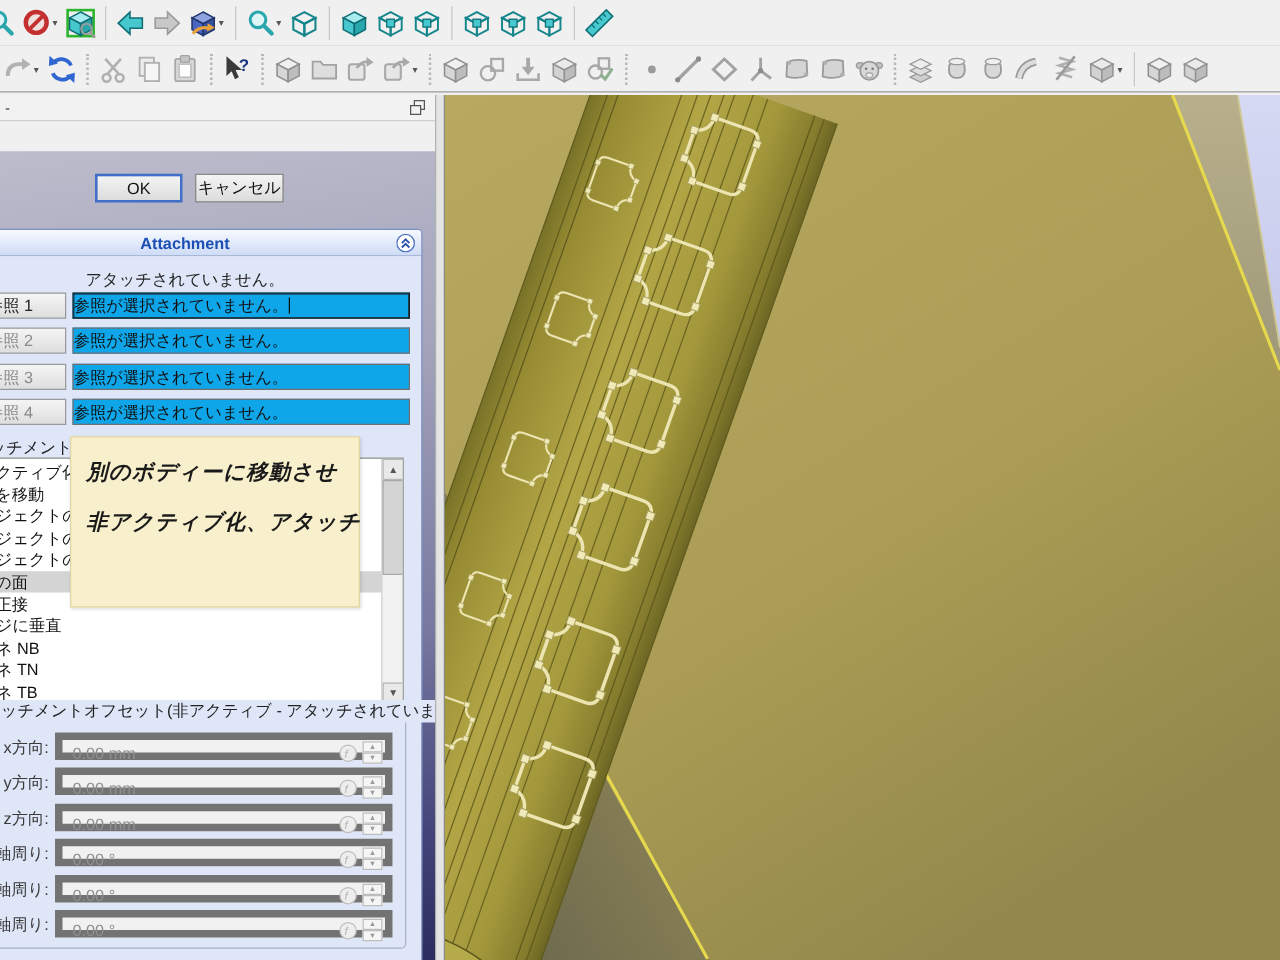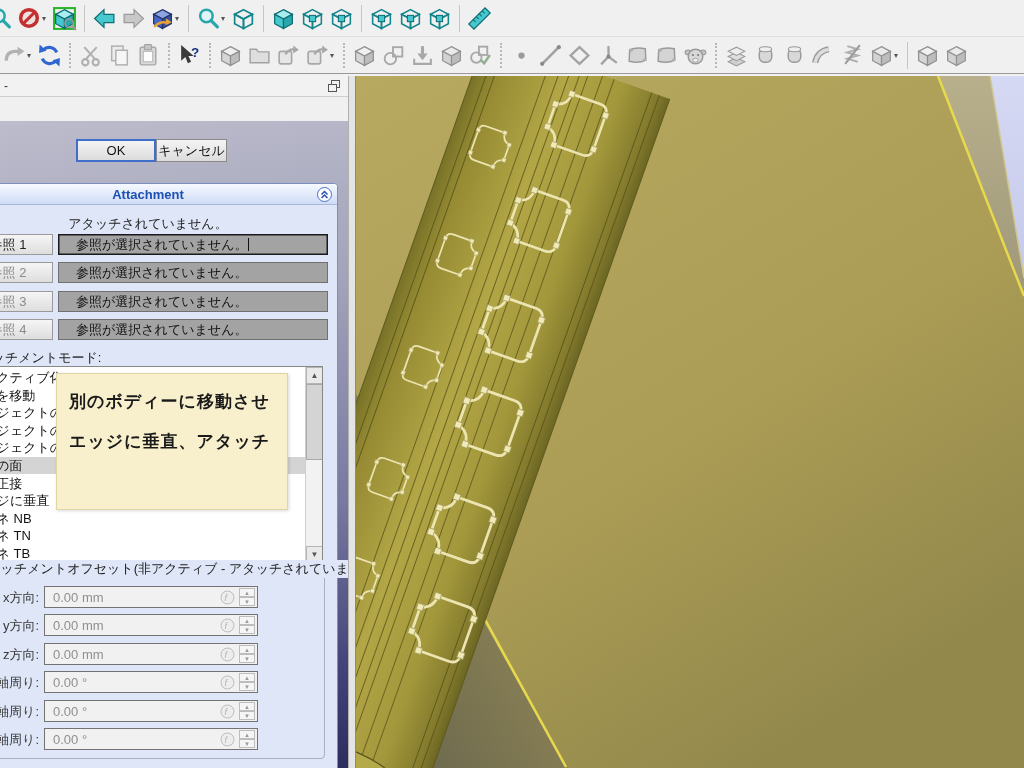--- a/index.html
+++ b/index.html
@@ -23,56 +23,56 @@
   #panel-titlebar { position:absolute; left:0; top:0; width:100%; height:21px; background:#f2f2f2; border-bottom:1px solid #cfcfcf; font-size:12px; color:#333; }
   #panel-titlebar .ttext { position:absolute; left:4px; top:3px; }
   #float-btn { position:absolute; right:8px; top:4px; width:12px; height:12px; }
   #tab-row { position:absolute; left:0; top:21px; width:100%; height:24px; background:#ededed; border-bottom:1px solid #b0b0b0; }
   #task-tab { position:absolute; left:-20px; top:1px; width:94px; height:23px; background:#fbfbfb; border:1px solid #a0a0a0; border-bottom:none; border-radius:3px 3px 0 0; display:flex; align-items:center; justify-content:flex-end; padding-right:8px; font-size:12px; color:#222; gap:4px; }
   #panel-body { position:absolute; left:0; top:45px; width:348px; height:647px; overflow:hidden;
     background:linear-gradient(172deg,#bcbccc 0%, #a2a2ba 30%, #7878a0 62%, #44447a 85%, #2c2c5e 100%); }
 
   .pbtn { position:absolute; height:23px; font-size:13px; color:#111; text-align:center; line-height:19px;
     background:linear-gradient(#f4f4f4,#dcdcdc); }
-  #ok-btn { left:76px; top:18px; width:80px; border:2px solid #3f6fc8; }
-  #cancel-btn { left:156px; top:18px; width:71px; border:1px solid #8a8a8a; line-height:21px; }
+  #ok-btn { left:76px; top:18px; width:70px; border:2px solid #3f6fc8; }
+  #cancel-btn { left:156px; top:18px; width:71px; border:1px solid #8a8a8a; line-height:21px;font-family:Liberation Mono, monospace; }
 
   #taskbox { position:absolute; left:-42px; top:62px; width:380px; height:640px; background:#dee6f8; border:1px solid #7a8fc0; border-radius:4px 4px 0 0; }
   #tb-header { position:absolute; left:0; top:0; width:100%; height:21px; border-radius:3px 3px 0 0;
     background:linear-gradient(#f6f9ff,#cfdcf6); border-bottom:1px solid #aab8d8; text-align:center;
     font-weight:bold; font-size:13px; color:#1c50b4; line-height:21px; }
   #collapse-btn { position:absolute; right:5px; top:3px; width:15px; height:15px; }
   #attach-status { position:absolute; left:0; top:31px; width:100%; text-align:center; font-size:13px; color:#222; }
 
   .refrow { position:absolute; left:0; width:100%; height:21px; }
   .refbtn { position:absolute; left:4px; top:0; width:90px; height:21px; background:linear-gradient(#f5f5f5,#dedede); border:1px solid #9a9a9a; font-size:13px; text-align:center; line-height:19px; }
-  .refinput { position:absolute; left:99px; top:0; width:270px; height:21px; background:#a3a3a3; border:1px solid #707070; font-size:13px; color:#111; line-height:19px; padding-left:17px; white-space:nowrap; overflow:hidden; }
+  .refinput { position:absolute; left:99px; top:0; width:270px; height:21px; background:#0ea5e9; border:1px solid #707070; font-size:13px; color:#111; line-height:19px; padding-left:0; white-space:nowrap; overflow:hidden; }
   .refinput.focused { border:1px solid #1a1a1a; box-shadow:0 0 0 0.5px #1a1a1a inset; }
   .caret { display:inline-block; width:1px; height:13px; background:#111; vertical-align:-2px; margin-left:1px; }
 
   #mode-label { position:absolute; left:6px; top:165px; font-size:13px; color:#222; white-space:nowrap; }
   #mode-list { position:absolute; left:6px; top:182px; width:358px; height:198px; background:#fff; border:1px solid #888; overflow:hidden; }
   .mitem { position:absolute; left:0; width:340px; height:17px; font-size:13px; color:#111; line-height:17px; padding-left:4px; white-space:nowrap; }
   .mitem.selected { background:#d4d4d4; }
   #mode-scroll { position:absolute; right:0; top:0; width:17px; height:100%; background:#f2f2f2; border-left:1px solid #cfcfcf; }
   .sbtn { position:absolute; left:0; width:17px; height:17px; background:#e9e9e9; border:1px solid #b5b5b5; color:#555; font-size:8px; text-align:center; line-height:15px; }
   #sb-up { top:0; } #sb-dn { bottom:0; }
   #sb-thumb { position:absolute; left:0; top:17px; width:17px; height:76px; background:#d4d4d4; border:1px solid #aaa; }
 
   #offset-title { position:absolute; left:12px; top:376px; font-size:13px; color:#222; background:#dee6f8; padding:0 3px; z-index:2; white-space:nowrap; }
   #offset-frame { position:absolute; left:-4px; top:385px; width:370px; height:190px; border:1px solid #a7b0c6; border-radius:4px; }
   .ofsrow { position:absolute; left:0; width:100%; height:22px; }
   .ofslabel { position:absolute; left:0; top:3px; width:80px; text-align:right; font-size:13px; color:#3a3a3a; white-space:nowrap; }
-  .ofsbox { position:absolute; left:85px; top:0; width:214px; height:22px; background:#f1f1f1; border:1px solid #737373; }
+  .ofsbox { position:absolute; left:85px; top:0; width:270px; height:22px; background:#f1f1f1; border:6px solid #737373; }
   .ofsval { position:absolute; left:8px; top:3px; font-size:13px; color:#8f8f8f; }
   .fxicon { position:absolute; right:22px; top:3px; width:15px; height:15px; }
   .spin { position:absolute; right:2px; top:1px; width:16px; height:18px; }
   .spin div { width:16px; height:9px; background:#f5f5f5; border:1px solid #bdbdbd; font-size:6px; color:#9a9a9a; text-align:center; line-height:8px; }
 
-  #tooltip { position:absolute; left:56px; top:252px; width:232px; height:137px; background:#f8f0cc; border:1px solid #e0d6a2; box-shadow:1px 1px 3px rgba(0,0,0,0.15); z-index:5; padding:8px 12px; }
+  #tooltip { position:absolute; left:56px; top:228px; width:232px; height:137px; background:#f8f0cc; border:1px solid #e0d6a2; box-shadow:1px 1px 3px rgba(0,0,0,0.15); z-index:5; padding:8px 12px;font-style:italic; }
   #tooltip div { font-size:17px; font-weight:bold; color:#1a1a1a; line-height:40px; letter-spacing:1px; white-space:nowrap; }
 
   
   #viewport { position:absolute; left:356px; top:76px; width:668px; height:692px; }
 </style>
 </head>
 <body>
 
 <div id="screen">
 
@@ -665,21 +665,21 @@
          <div>▲</div>
          <div>▼</div>
        </span>
      </div>
             </div>
           </div>
       </div>
 
       <div id="tooltip">
         <div>別のボディーに移動させ</div>
-        <div>エッジに垂直、アタッチ</div>
+        <div>非アクティブ化、アタッチ</div>
       </div>
     </div>
   </div>
   <div id="panel-edge"></div>
 
   <svg id="viewport" viewBox="0 0 668 692">
     <defs>
       <linearGradient id="bgGrad" x1="0" y1="0" x2="0" y2="1">
         <stop offset="0" stop-color="#d6d9f3"></stop>
           <stop offset="1" stop-color="#9ba5d8"></stop>

